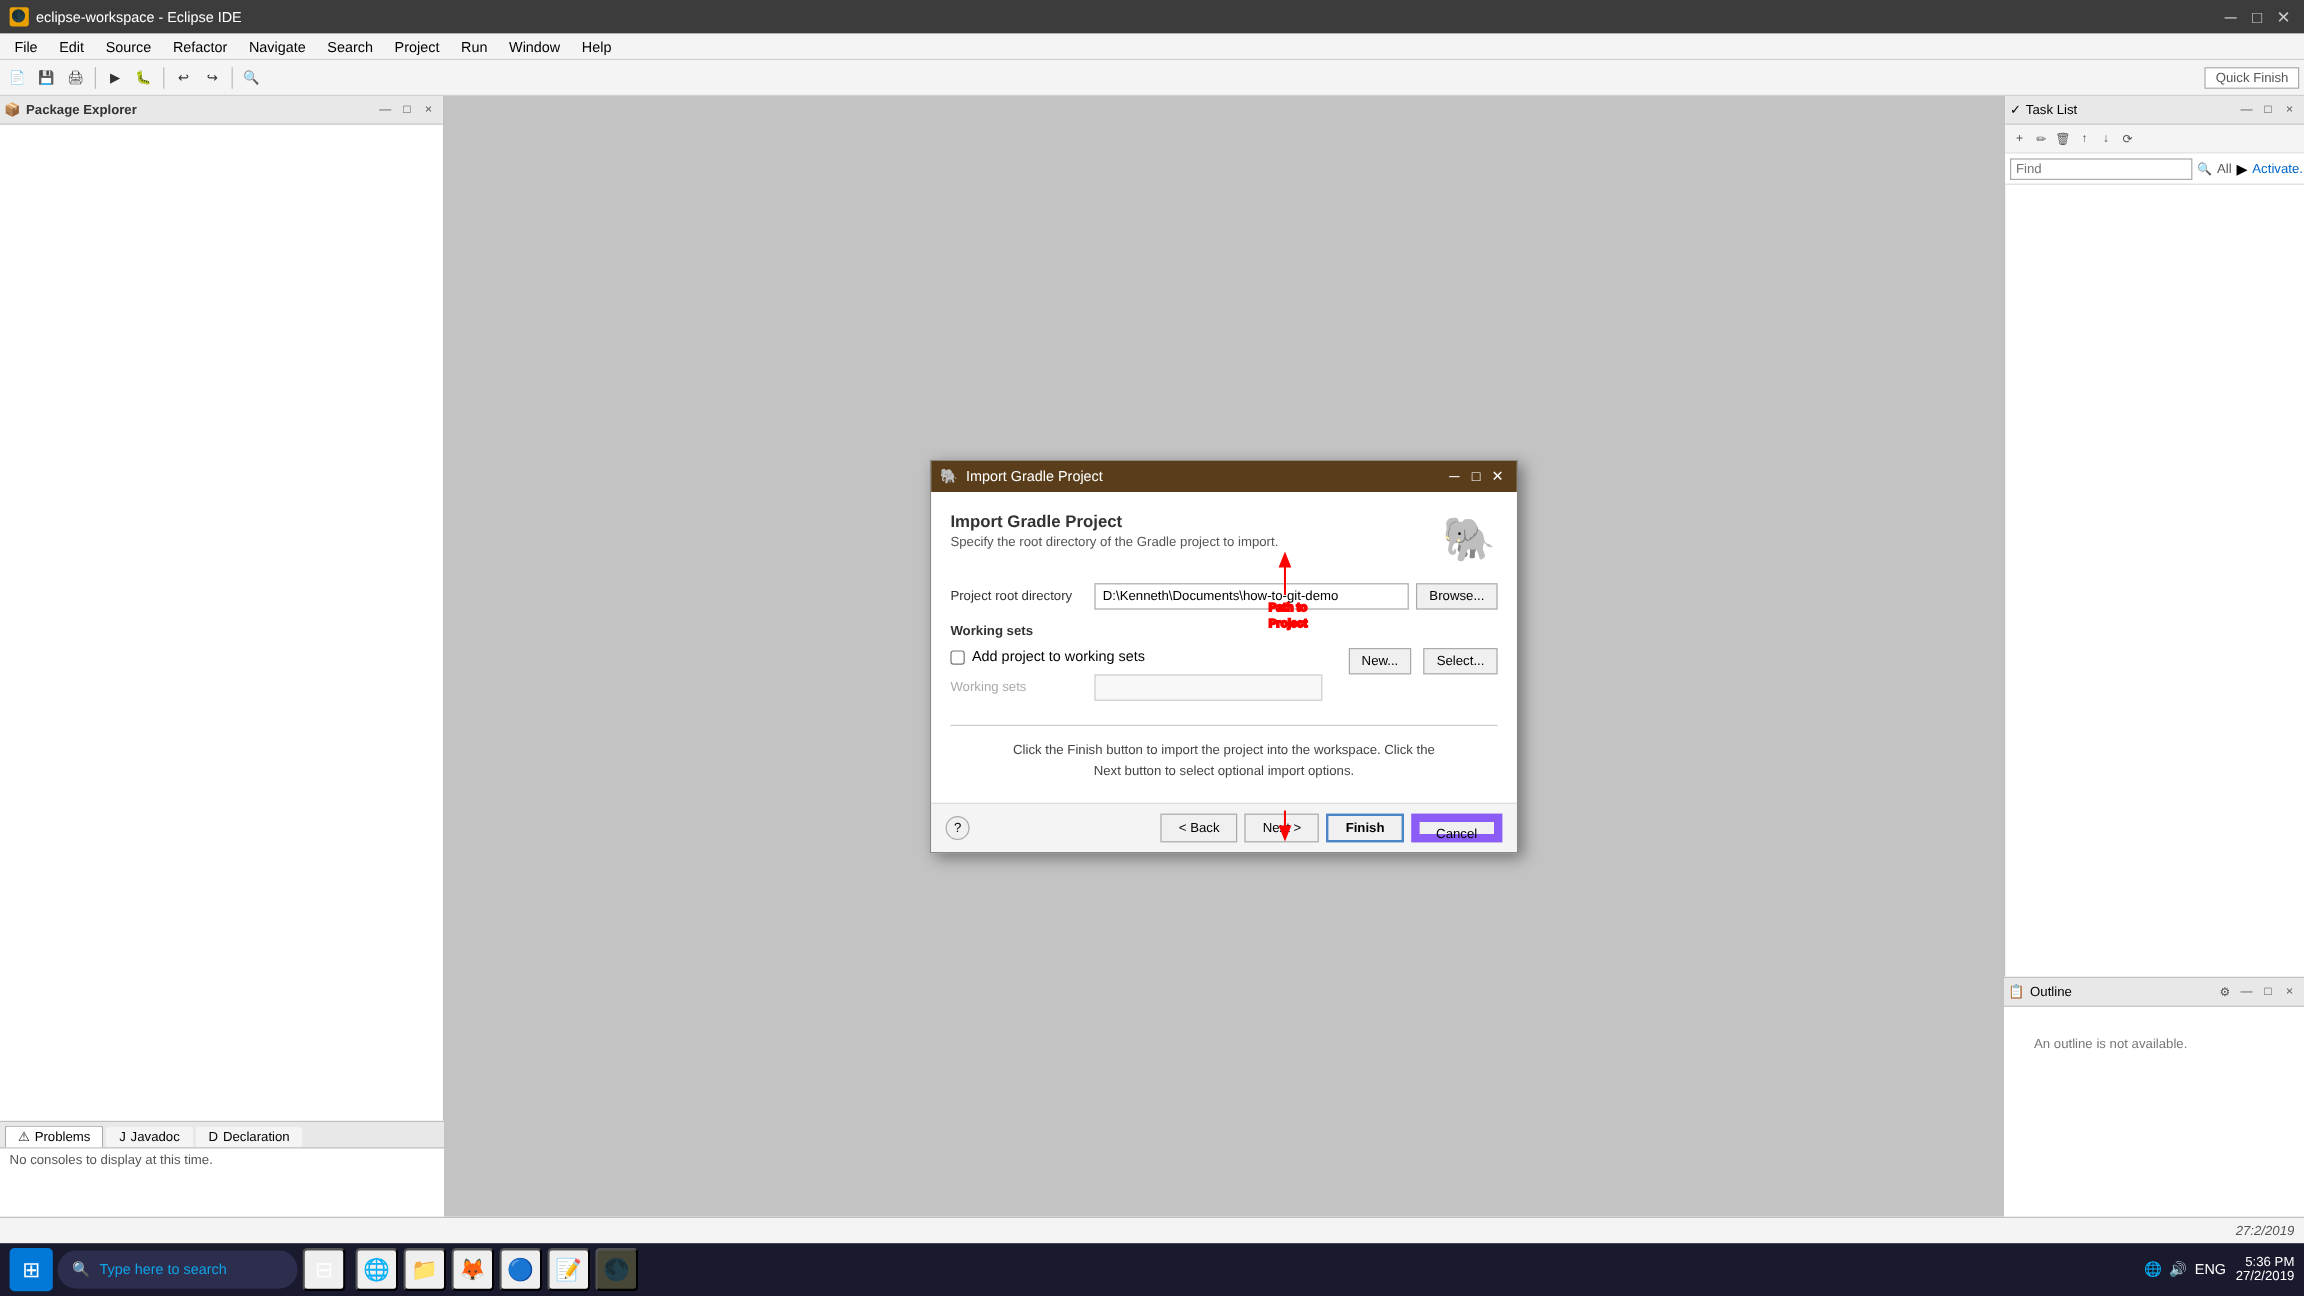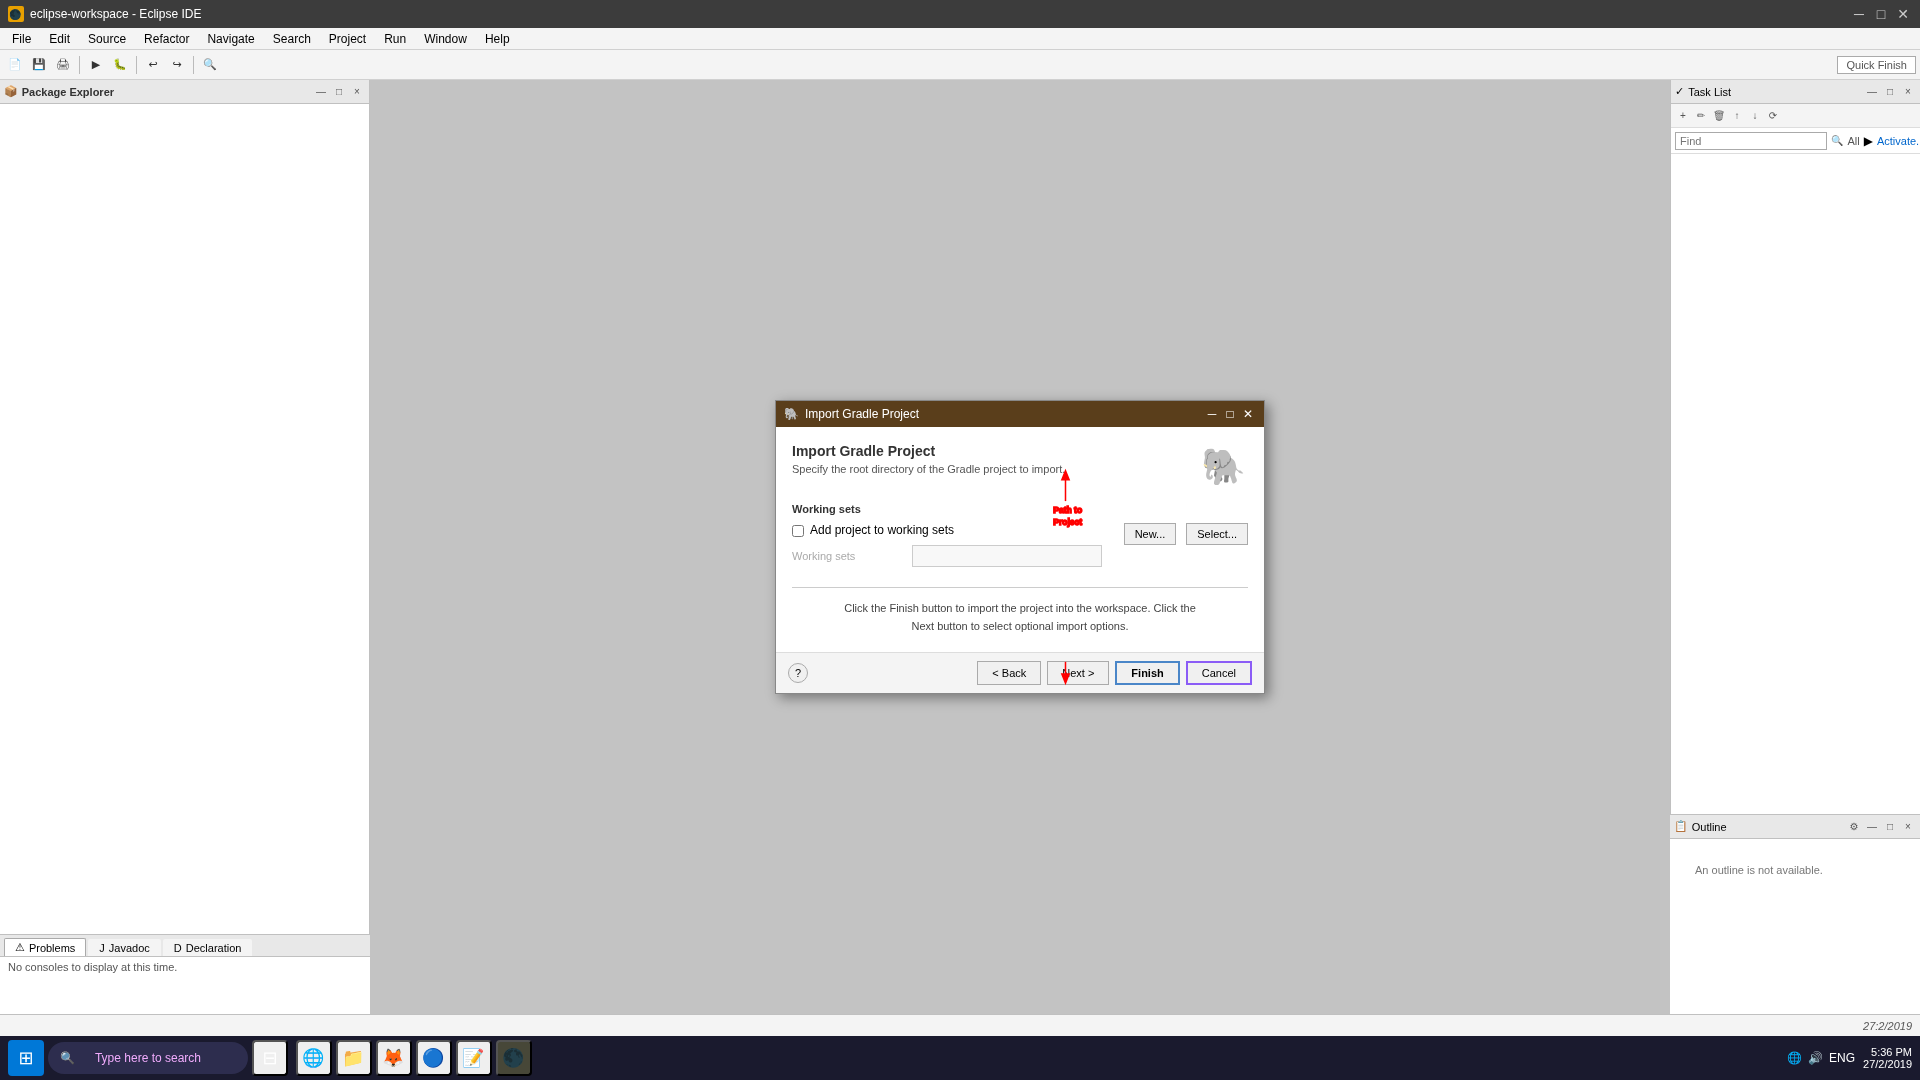--- a/index.html
+++ b/index.html
@@ -549,21 +549,21 @@
       background: #f0f0f0;
       border: 2px solid #4a86c8;
       cursor: pointer;
       height: 24px;
       font-weight: bold;
     }
     .dialog-cancel-btn {
       padding: 4px 14px;
       font-size: 11px;
       background: #f0f0f0;
-      border: 2px solid #8b5cf6;
+      border: 7px solid #8b5cf6;
       cursor: pointer;
       height: 24px;
     }
     .help-btn {
       width: 20px;
       height: 20px;
       border-radius: 50%;
       border: 1px solid #aaa;
       background: #f0f0f0;
       cursor: pointer;
@@ -741,20 +741,25 @@
 
             <div class="dialog-content">
               <div class="dialog-header">
                 <div class="dialog-header-text">
                   <h2>Import Gradle Project</h2>
                   <p>Specify the root directory of the Gradle project to import.</p>
                 </div>
                 <div class="dialog-elephant">🐘</div>
               </div>
 
+              <div class="form-row">
+                <span class="form-label">Project root directory</span>
+                <input class="form-input" type="text" value="D:\Kenneth\Documents\how-to-git-demo" style="">
+                <button class="form-btn">Browse...</button>
+              </div>
 
               <div class="section-title">Working sets</div>
 
               <div style="display:flex; align-items:flex-start; gap:8px;">
                 <div style="flex:1;">
                   <div class="checkbox-row">
                     <input type="checkbox" style="">
                     <span>Add project to working sets</span>
                   </div>
                   <div class="working-sets-row">
@@ -858,21 +863,21 @@
       <div class="status-right">
         <span>27:2/2019</span>
       </div>
     </div>
   </div>
 
   <div class="taskbar">
     <div class="taskbar-start">⊞</div>
     <div class="taskbar-search">
       <span>🔍</span>
-      <span style="color:#f0abfc;font-size:12px;margin-left:12px;">Type here to search</span>
+      <span style="color:#0ea5e9;font-size:12px;">Type here to search</span>
     </div>
     <button class="taskbar-app" style="color:white;">⊟</button>
     <div class="taskbar-apps">
       <button class="taskbar-app">🌐</button>
       <button class="taskbar-app">📁</button>
       <button class="taskbar-app">🦊</button>
       <button class="taskbar-app">🔵</button>
       <button class="taskbar-app">📝</button>
       <button class="taskbar-app" style="background:rgba(255,255,100,0.2);">🌑</button>
     </div>

